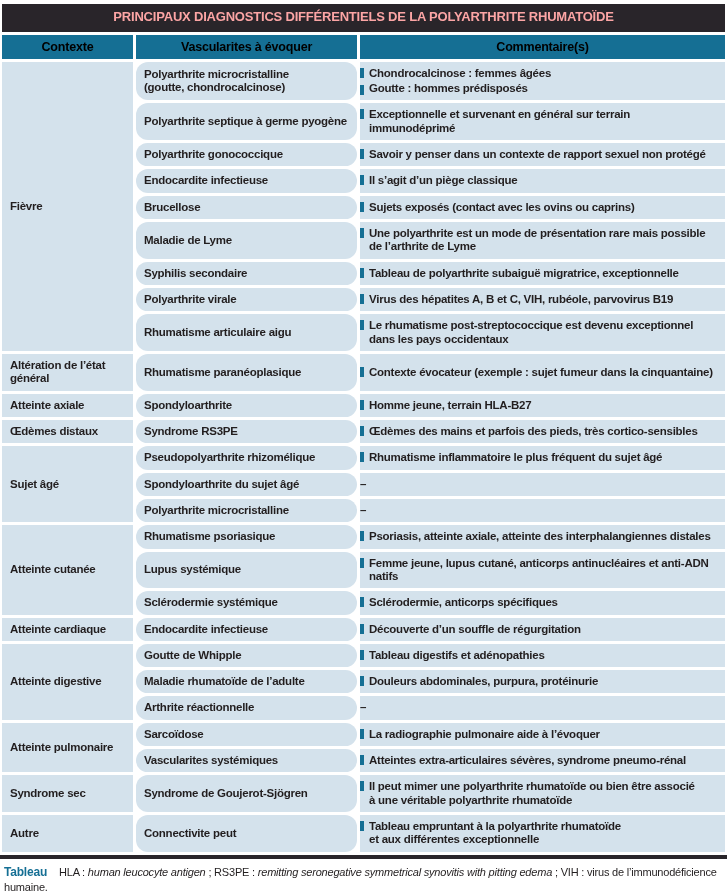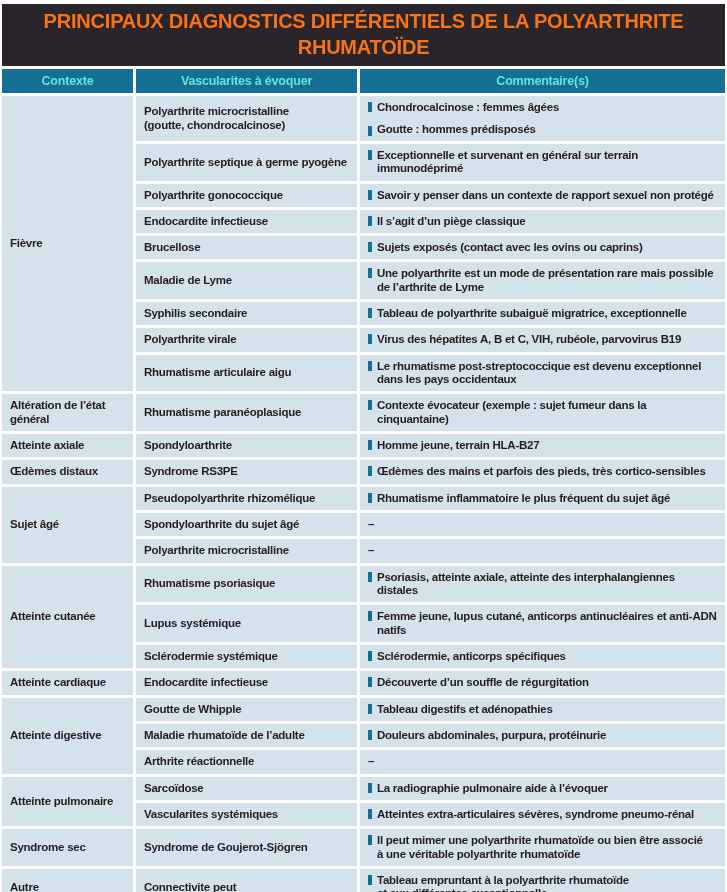--- a/index.html
+++ b/index.html
@@ -9,64 +9,64 @@
   }
   .page {
     width: 727px;
     height: 892px;
     background: #ffffff;
     padding: 4px 2px 0 2px;
     overflow: hidden;
   }
   .title-bar {
     background: #29252a;
-    color: #f97316;
+    color: #fca5a5;
     text-align: center;
     padding: 5px 10px 6px;
     font-weight: 700;
-    font-size: 20px;
+    font-size: 13px;
     line-height: 1.28;
     letter-spacing: -0.2px;
   }
   table.main {
     border-collapse: separate;
     border-spacing: 3px;
     width: calc(100% + 6px);
     margin: 0 -3px;
     table-layout: fixed;
   }
   col.c1 { width: 131px; }
   col.c2 { width: 221px; }
   th {
     background: #156f94;
-    color: #5eead4;
+    color: #000000;
     font-size: 12.5px;
     font-weight: 700;
     padding: 5px 16px;
     text-align: center;
     letter-spacing: -0.2px;
   }
   td {
     background: #d4e2ec;
     color: #221e1f;
     font-size: 11.5px;
     font-weight: 700;
     padding: 5px 8px;
     vertical-align: middle;
     letter-spacing: -0.25px;
     line-height: 1.16;
   }
   td.context {
     text-align: left;
     white-space: pre-line;
   }
-  td.diagnostic { white-space: pre-line; }
-  td.comment { padding-left: 8px; }
+  td.diagnostic { white-space: pre-line; border-radius: 12px; }
+  td.comment { padding-left: 0; }
   .comment-line { display: flex; align-items: flex-start; }
-  .comment-line + .comment-line { margin-top: 8px; align-items: flex-end; }
+  .comment-line + .comment-line { margin-top: 2px; align-items: flex-end; }
   .bullet {
     flex: none;
     width: 4px;
     height: 10px;
     background: #156f94;
     margin: 1px 5px 0 0;
   }
   .comment-text { white-space: pre-line; }
   .bottom-bar {
     height: 4px;

